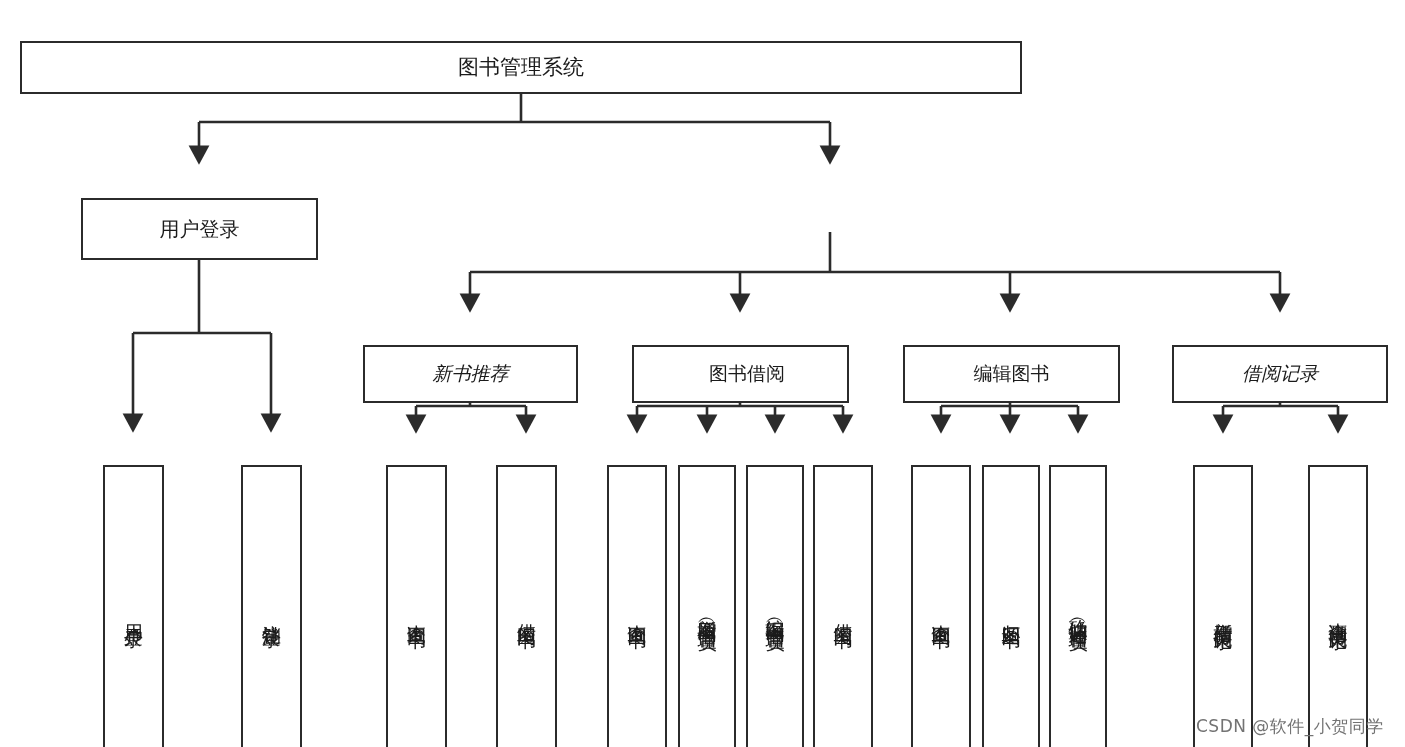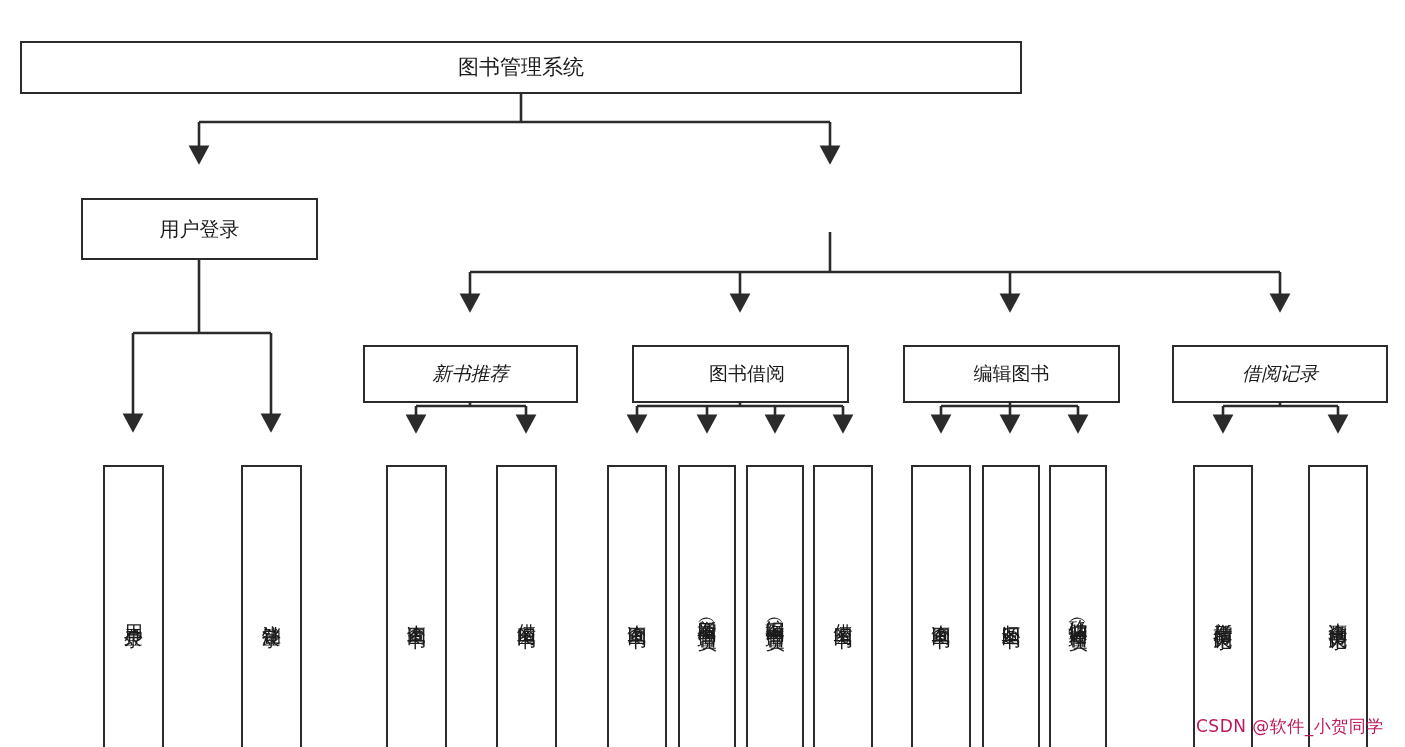--- a/index.html
+++ b/index.html
@@ -59,21 +59,21 @@
   }
   .node.leaf > .vtext {
     writing-mode: vertical-rl;
     text-orientation: upright;
     white-space: normal;
     display: block;
   }
   .watermark {
     position: absolute;
     font-size: 17px;
-    color: #be185d;
+    color: #737373;
     letter-spacing: 0.5px;
     white-space: nowrap;
     user-select: none;
   }
 </style>
 </head>
 <body>
 
 <div id="canvas">
 

